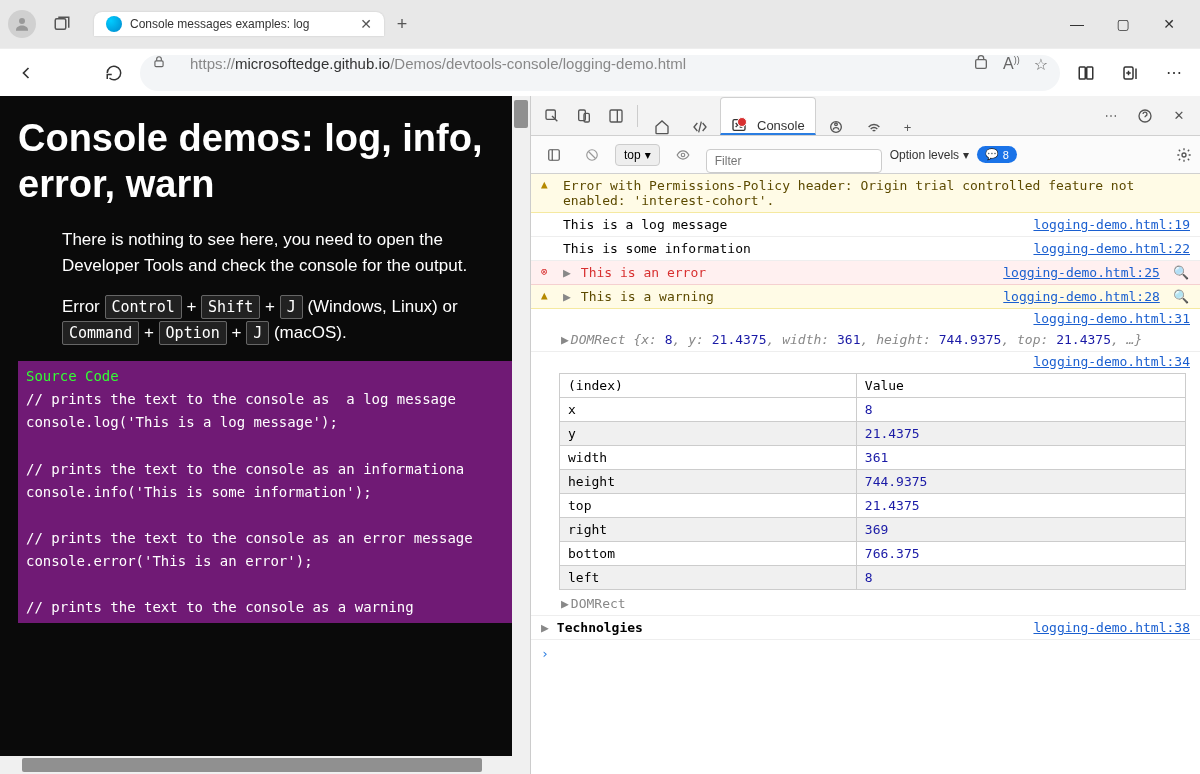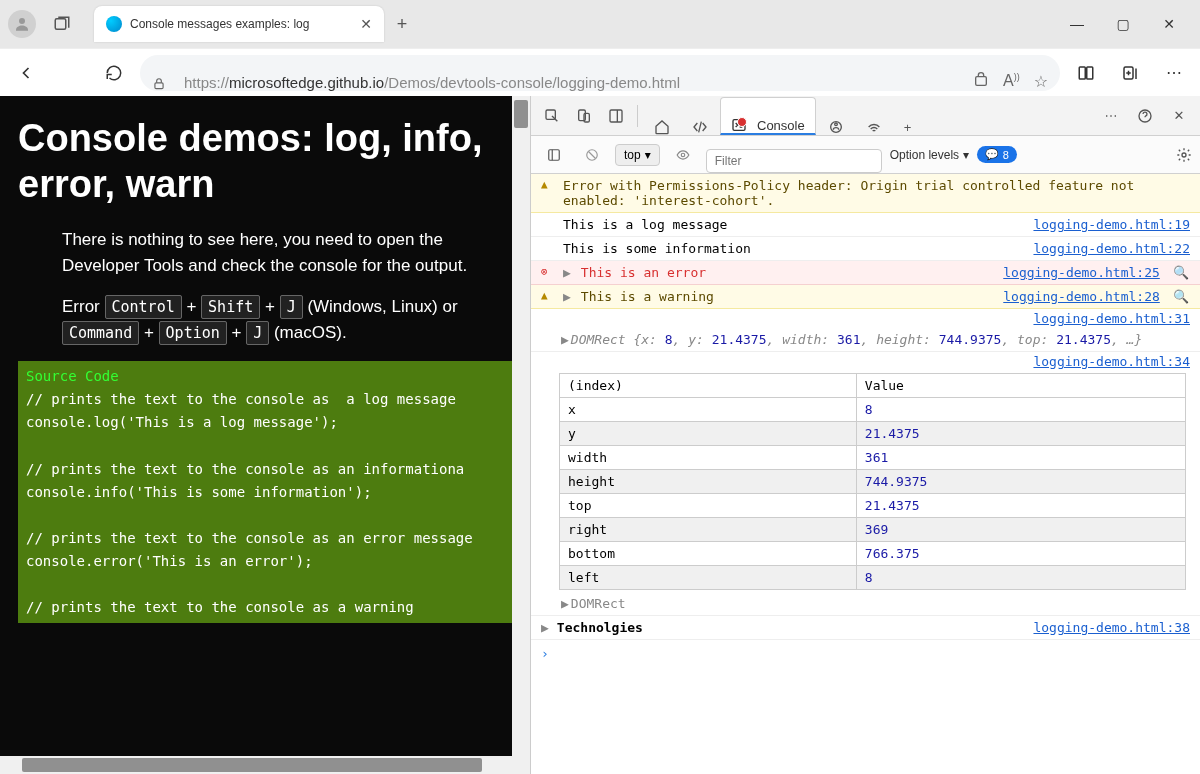--- a/index.html
+++ b/index.html
@@ -1,41 +1,41 @@
 <!DOCTYPE html>
 <html><head>
 <meta charset="utf-8">
 <style>
 * { box-sizing: border-box; margin: 0; padding: 0; }
 body { font-family: "Segoe UI", Arial, sans-serif; background: #e8e8e8; width: 1200px; height: 774px; overflow: hidden; position: relative; }
 .titlebar { height: 48px; background: #e8e8e8; display: flex; align-items: center; padding: 0 8px; }
 .titlebar .profile { width: 28px; height: 28px; border-radius: 50%; background: #d0d0d0; margin-right: 12px; display:flex;align-items:center;justify-content:center;color:#888; }
 .titlebar .ws { width: 28px; height: 28px; display:flex;align-items:center;justify-content:center;color:#555; margin-right:18px; }
-.tab { background: #fff; border-radius: 8px 8px 0 0; height: 36px; display: flex; align-items: center; padding: 0 12px; gap: 8px; min-width: 290px; box-shadow: 0 0 2px rgba(0,0,0,0.15); }
+.tab { background: #fff; border-radius: 8px 8px 0 0; height: 24px; display: flex; align-items: center; padding: 0 12px; gap: 8px; min-width: 290px; box-shadow: 0 0 2px rgba(0,0,0,0.15); }
 .tab .favicon { width:16px; height:16px; background: radial-gradient(circle at 30% 30%, #0cf, #08c); border-radius:50%; }
 .tab .title { font-size: 12px; color: #333; white-space:nowrap; overflow:hidden; text-overflow:ellipsis; flex:1; }
 .tab .close { font-size: 14px; color: #555; cursor:pointer; }
 .newtab { width: 36px; display:flex;align-items:center;justify-content:center;font-size:18px;color:#555;cursor:pointer; }
 .wincontrols { margin-left:auto; display:flex; gap:0; }
 .wincontrols div { width:46px; height:32px; display:flex;align-items:center;justify-content:center;color:#333;cursor:pointer;font-size:14px; }
 .toolbar { height: 48px; background: #fff; border-top:1px solid #eee; display:flex; align-items:center; padding:0 8px; gap:8px; }
 .tbtn { width:36px;height:36px;display:flex;align-items:center;justify-content:center;color:#333;cursor:pointer;border-radius:4px; }
 .tbtn.disabled { color:#bbb; }
-.addr { flex:1; height:36px; background:#f3f5f7; border-radius:18px; display:flex; align-items:flex-end; padding:0 12px; gap:18px; }
+.addr { flex:1; height:36px; background:#f3f5f7; border-radius:18px; display:flex; align-items:flex-start; padding:0 12px; gap:24px; }
 .addr .lock { color:#666; font-size:14px; }
 .addr .url { font-size:15px; color:#888; white-space:nowrap; }
 .addr .url .dark { color:#333; }
 .addr .rbtns { margin-left:auto; display:flex; gap:14px; color:#666; }
 .content { display:flex; height: calc(774px - 96px); background:#fff; }
 .page { width:530px; background:#0a0a0a; color:#fff; position:relative; overflow:hidden; }
 .page-inner { padding: 20px 18px; }
 .page h1 { font-size:38px; font-weight:700; line-height:1.2; margin-bottom:20px; }
 .page p { font-size:17px; line-height:1.5; margin-bottom:16px;margin-left:44px; }
 .kbd { background:#212121; border:1px solid #666; padding:2px 6px; font-family:"Consolas",monospace; font-size:15px; border-radius:2px;text-align:right; }
-.codebox { background:#4d7c0f; font-family:"Consolas",monospace; font-size:14px; line-height:1.65; margin-top:14px; padding:4px 8px; white-space:pre; overflow:hidden; }
+.codebox { background:#701a75; font-family:"Consolas",monospace; font-size:14px; line-height:1.65; margin-top:14px; padding:4px 8px; white-space:pre; overflow:hidden; }
 .codebox .src { color:#3f3; }
 .codebox .cmt { color:#fff; }
 .page-scrolltrack { position:absolute; right:0; top:0; width:18px; height:100%; background:#f0f0f0; }
 .page-scrollthumb { position:absolute; right:2px; top:4px; width:14px; height:28px; background:#909090; border-radius:2px; }
 .page-hscroll { position:absolute; left:0; bottom:0; right:18px; height:18px; background:#f0f0f0; }
 .page-hthumb { position:absolute; left:22px; bottom:2px; width:460px; height:14px; background:#909090; border-radius:2px; }
 .devt { flex:1; display:flex; flex-direction:column; border-left:1px solid #ccc; font-size:13px; }
 .dt-tabs { height:40px; border-bottom:1px solid #d0d0d0; display:flex; align-items:center; padding:0 6px; gap:2px; background:#f3f3f3; }
 .dticon { width:30px; height:30px; display:flex; align-items:center;justify-content:center; color:#555; cursor:pointer; }
 .dtsep { width:1px; height:22px; background:#ccc; margin:0 4px; }

